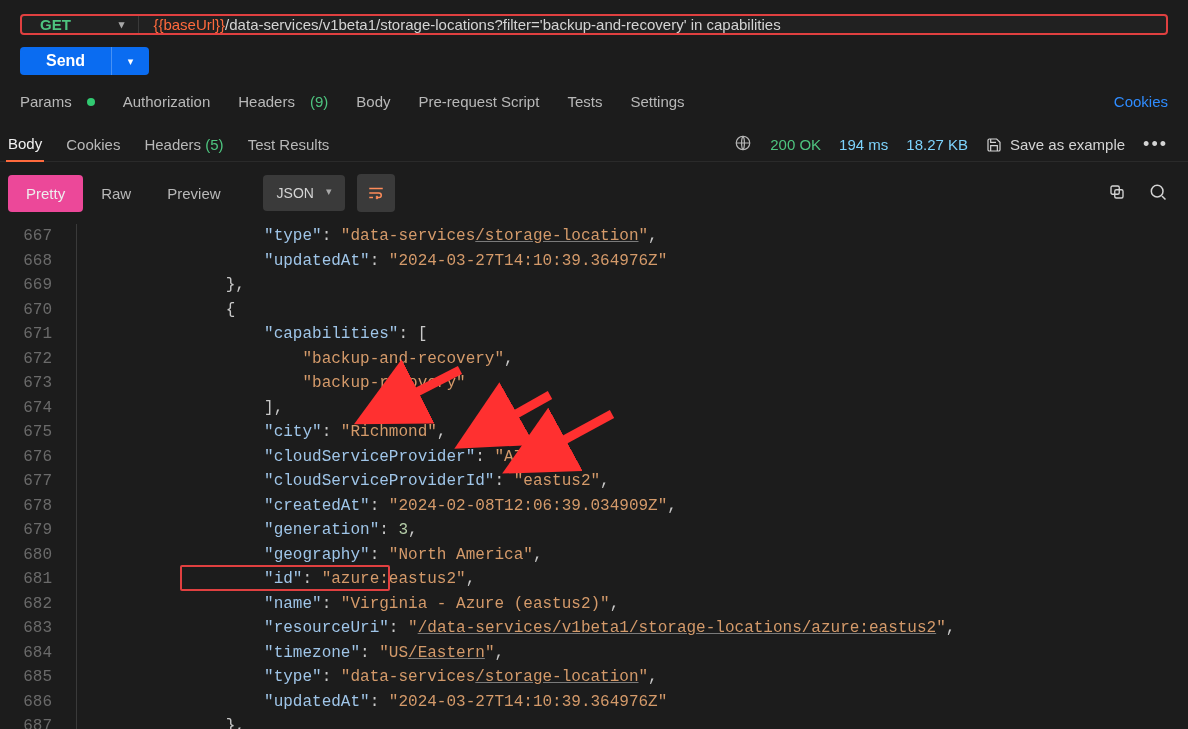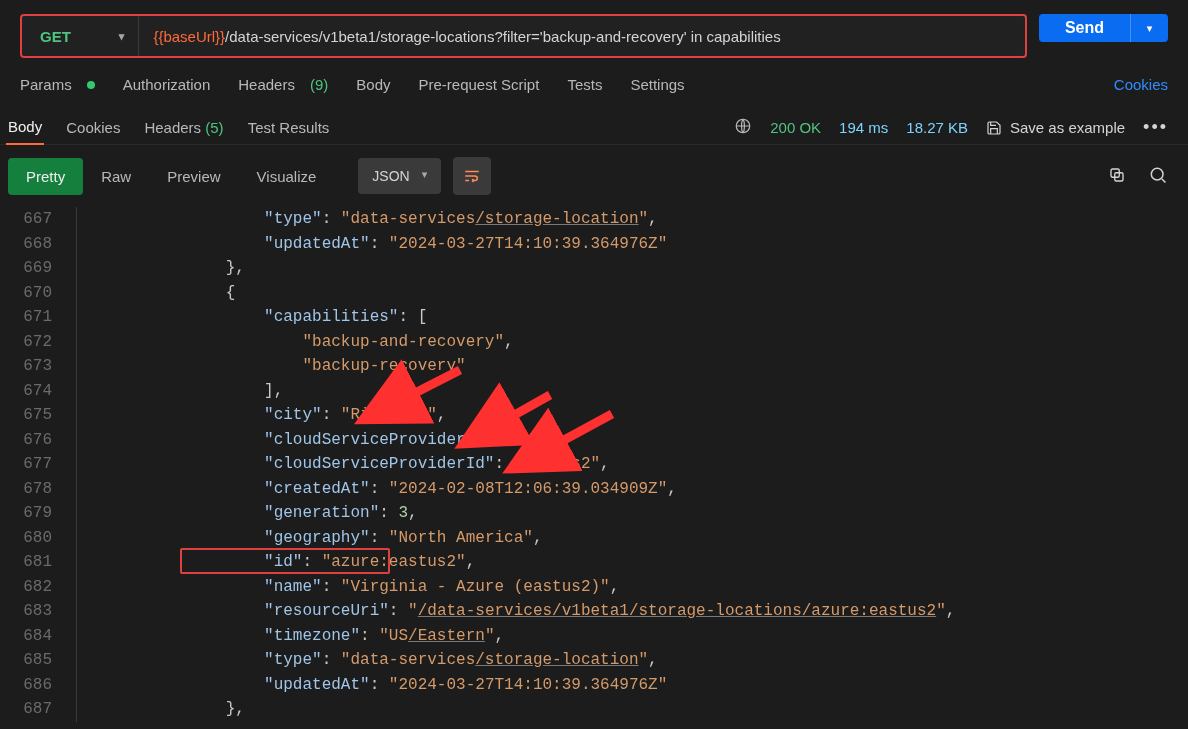--- a/index.html
+++ b/index.html
@@ -13,20 +13,21 @@
     overflow: hidden;
     position: relative;
   }
 
   
   .request-bar {
     display: flex;
     align-items: stretch;
     gap: 12px;
     padding: 14px 20px 14px 20px;
+    flex-direction: column;
   }
   .url-row {
     display: flex;
     flex: 1;
     border: 2px solid #e04040;
     border-radius: 4px;
     height: 44px;
     align-items: stretch;
     background: #212121;
   }
@@ -131,21 +132,21 @@
   .view-btn {
     background: transparent;
     color: #b8b8b8;
     border: none;
     padding: 10px 18px;
     font-size: 15px;
     cursor: pointer;
     border-radius: 4px;
   }
   .view-btn.active {
-    background: #15803d;
+    background: #ec4899;
     color: #eee;
   }
   .json-select {
     margin-left: 24px;
     background: #3a3a3a;
     color: #d4d4d4;
     border: none;
     padding: 10px 14px;
     border-radius: 4px;
     font-size: 14px;
@@ -285,21 +286,20 @@
     </span>
     <span class="more-icon">•••</span>
   </div>
 </div>
 
 <div class="toolbar">
   <div class="view-group">
     <button class="view-btn active">Pretty</button>
     <button class="view-btn">Raw</button>
     <button class="view-btn">Preview</button>
-    <button class="view-btn">Visualize</button>
   </div>
   <div class="json-select">
     <span>JSON</span>
     <span class="caret">▾</span>
   </div>
   <button class="wrap-btn">
     <svg width="18" height="18" viewBox="0 0 24 24" fill="none" stroke="currentColor" stroke-width="2">
         <path d="M3 6h18M3 12h13a3 3 0 1 1 0 6h-4m0 0 2-2m-2 2 2 2M3 18h5"></path>
       </svg>
   </button>

